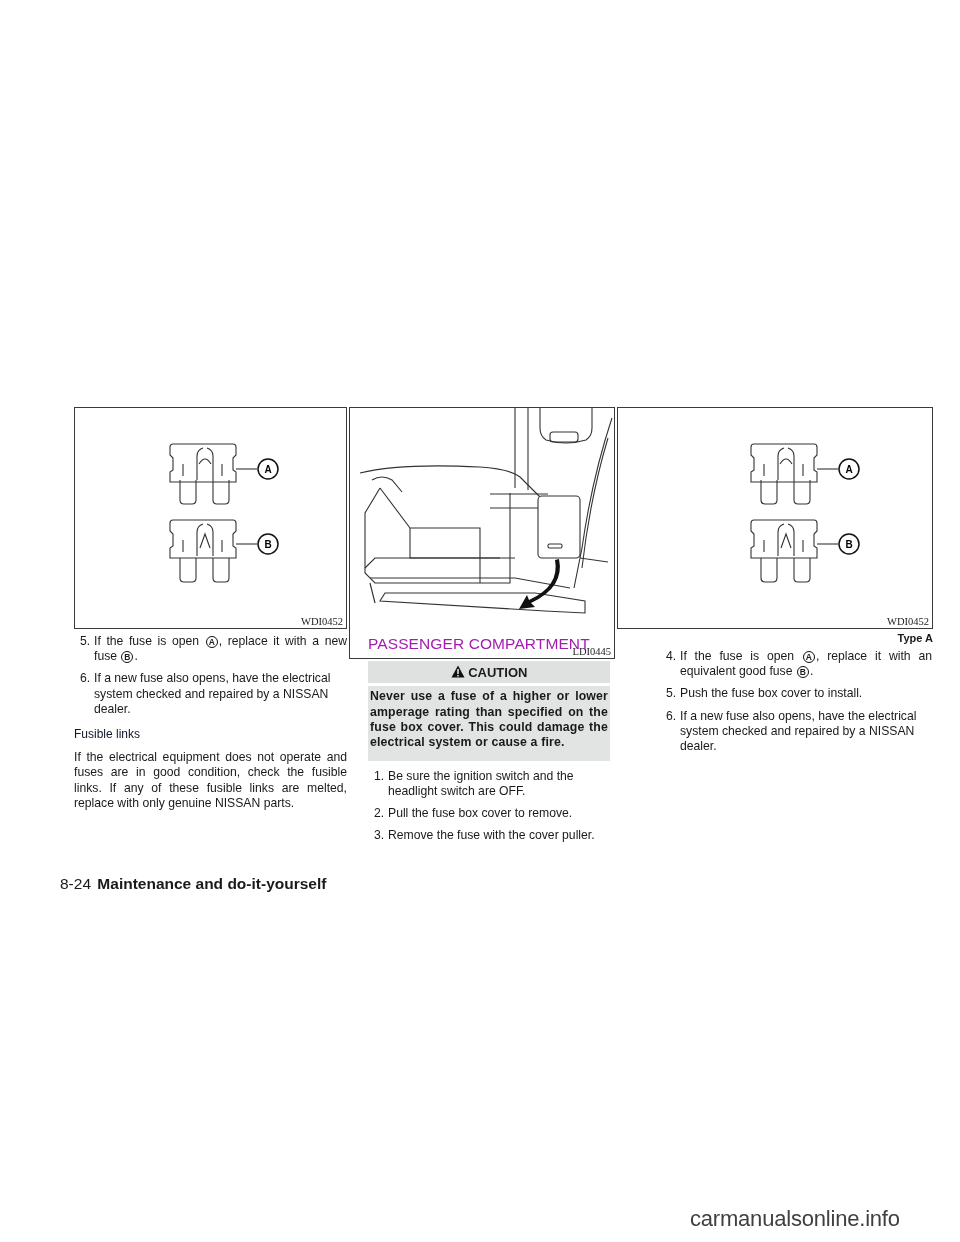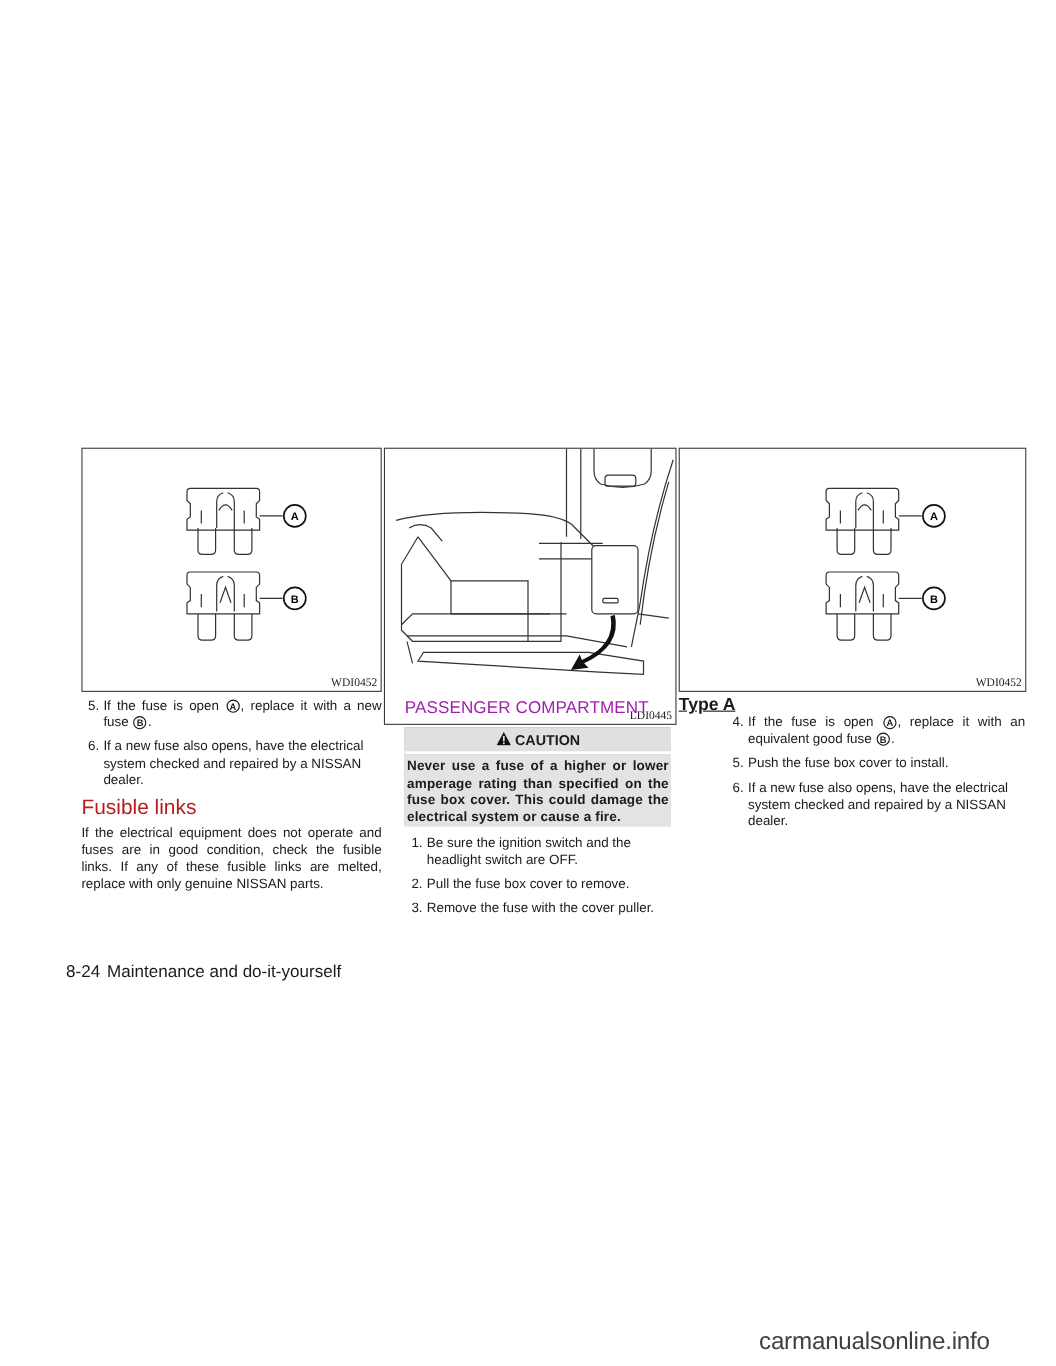--- a/index.html
+++ b/index.html
@@ -18,35 +18,35 @@
   }
   .col { position: absolute; font-size: 12.2px; line-height: 15.2px; }
   .step { position: relative; padding-left: 20px; margin-bottom: 7px; }
   .step .num { position: absolute; left: 6px; top: 0; }
   .circ {
     display: inline-block; width: 12px; height: 12px; border: 1.3px solid #111; border-radius: 50%;
     font-size: 8.5px; line-height: 12px; text-align: center; font-weight: bold; vertical-align: 0px;
     box-sizing: border-box; line-height: 10px; margin: 0 1px;
   }
   .justify { text-align: justify; }
-  h2.sub { font-weight: normal; font-size: 19px; margin: 10px 0 8px 0; color: #b91c1c; }
+  h2.sub { font-weight: normal; font-size: 12px; margin: 10px 0 8px 0; color: #0f172a; }
   h2.sec { font-weight: normal; font-size: 15.5px; margin: 0 0 10px 0; color: #a21caf; letter-spacing: 0.1px; }
-  .caution { background: #404040; margin: 0 0 8px 0; }
+  .caution { background: #bef264; margin: 0 0 8px 0; }
   .caution-head {
     text-align: center; font-weight: bold; font-size: 13px; padding: 4px 0 3px 0;
     border-bottom: 3px solid #fff; background: #dfe1e1;
   }
   .caution-body {
-    font-weight: bold; font-size: 12.3px; line-height: 15.3px; padding: 3px 2px 0 2px;
+    font-weight: bold; font-size: 12.3px; line-height: 15.3px; padding: 3px 2px 10px 2px;
     text-align: justify; letter-spacing: 0.15px; background: #e2e4e4;
   }
-  .caption { position: absolute; font-weight: bold; font-size: 16px; text-align: left; text-decoration: underline; }
+  .caption { position: absolute; font-weight: bold; font-size: 11px; text-align: right; }
   .footer { position: absolute; left: 60px; top: 875px; font-size: 15.5px; }
   .footer .pg { margin-right: 2px; }
-  .footer .ttl { font-weight: normal; }
+  .footer .ttl { font-weight: bold; }
   .watermark { position: absolute; left: 690px; top: 1206px; font-size: 22px; color: #404040; letter-spacing: -0.2px; }
 </style>
 </head>
 <body>
 
 <div class="fig" style="left:74px; top:407px; width:273px; height:222px;">
   <svg width="273" height="222" viewBox="0 0 273 222">
     <g fill="none" stroke="#333" stroke-width="1.1">
 
       <path d="M98 36 h60 q3 0 3 3 v8 l-3 3 v12 l3 2 v10 h-66 v-10 l3 -2 v-12 l-3 -3 v-8 q0 -3 3 -3z"></path>

